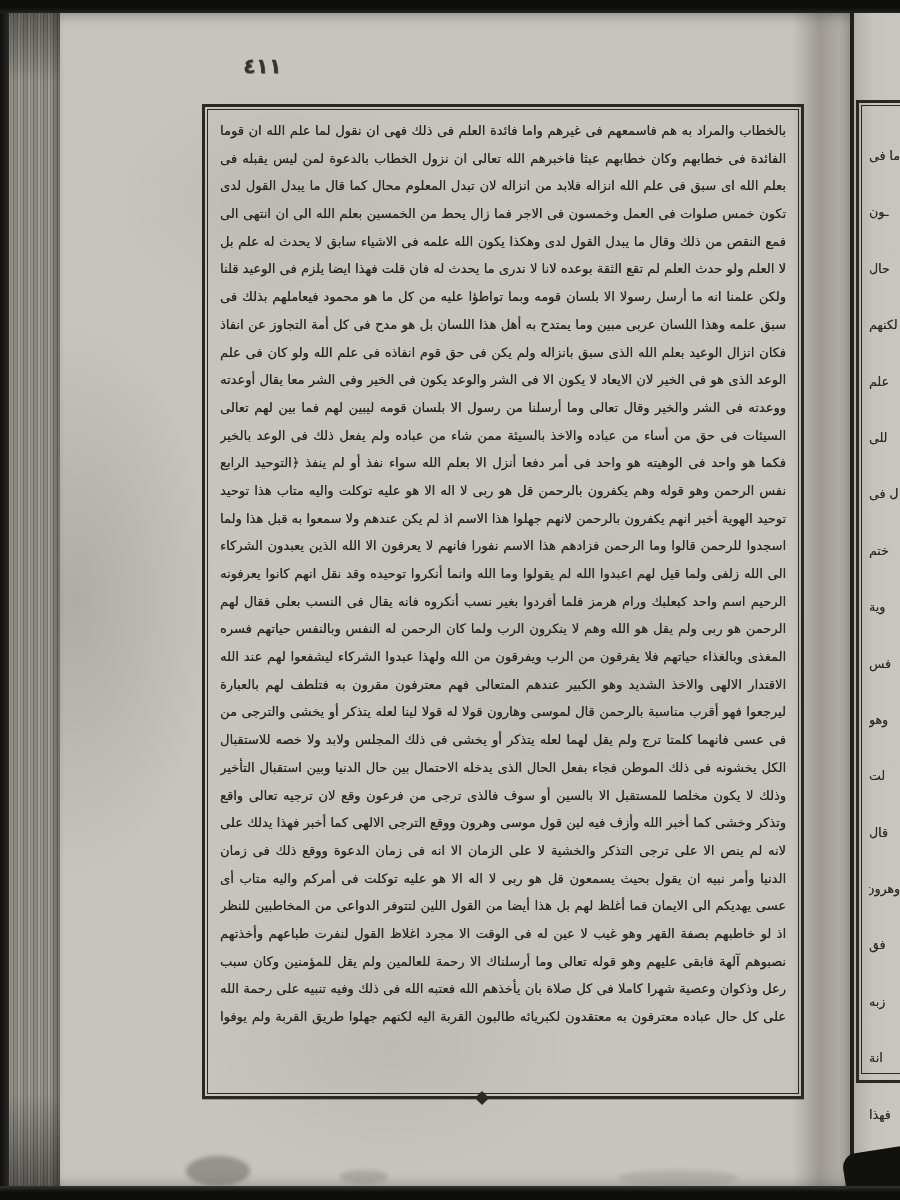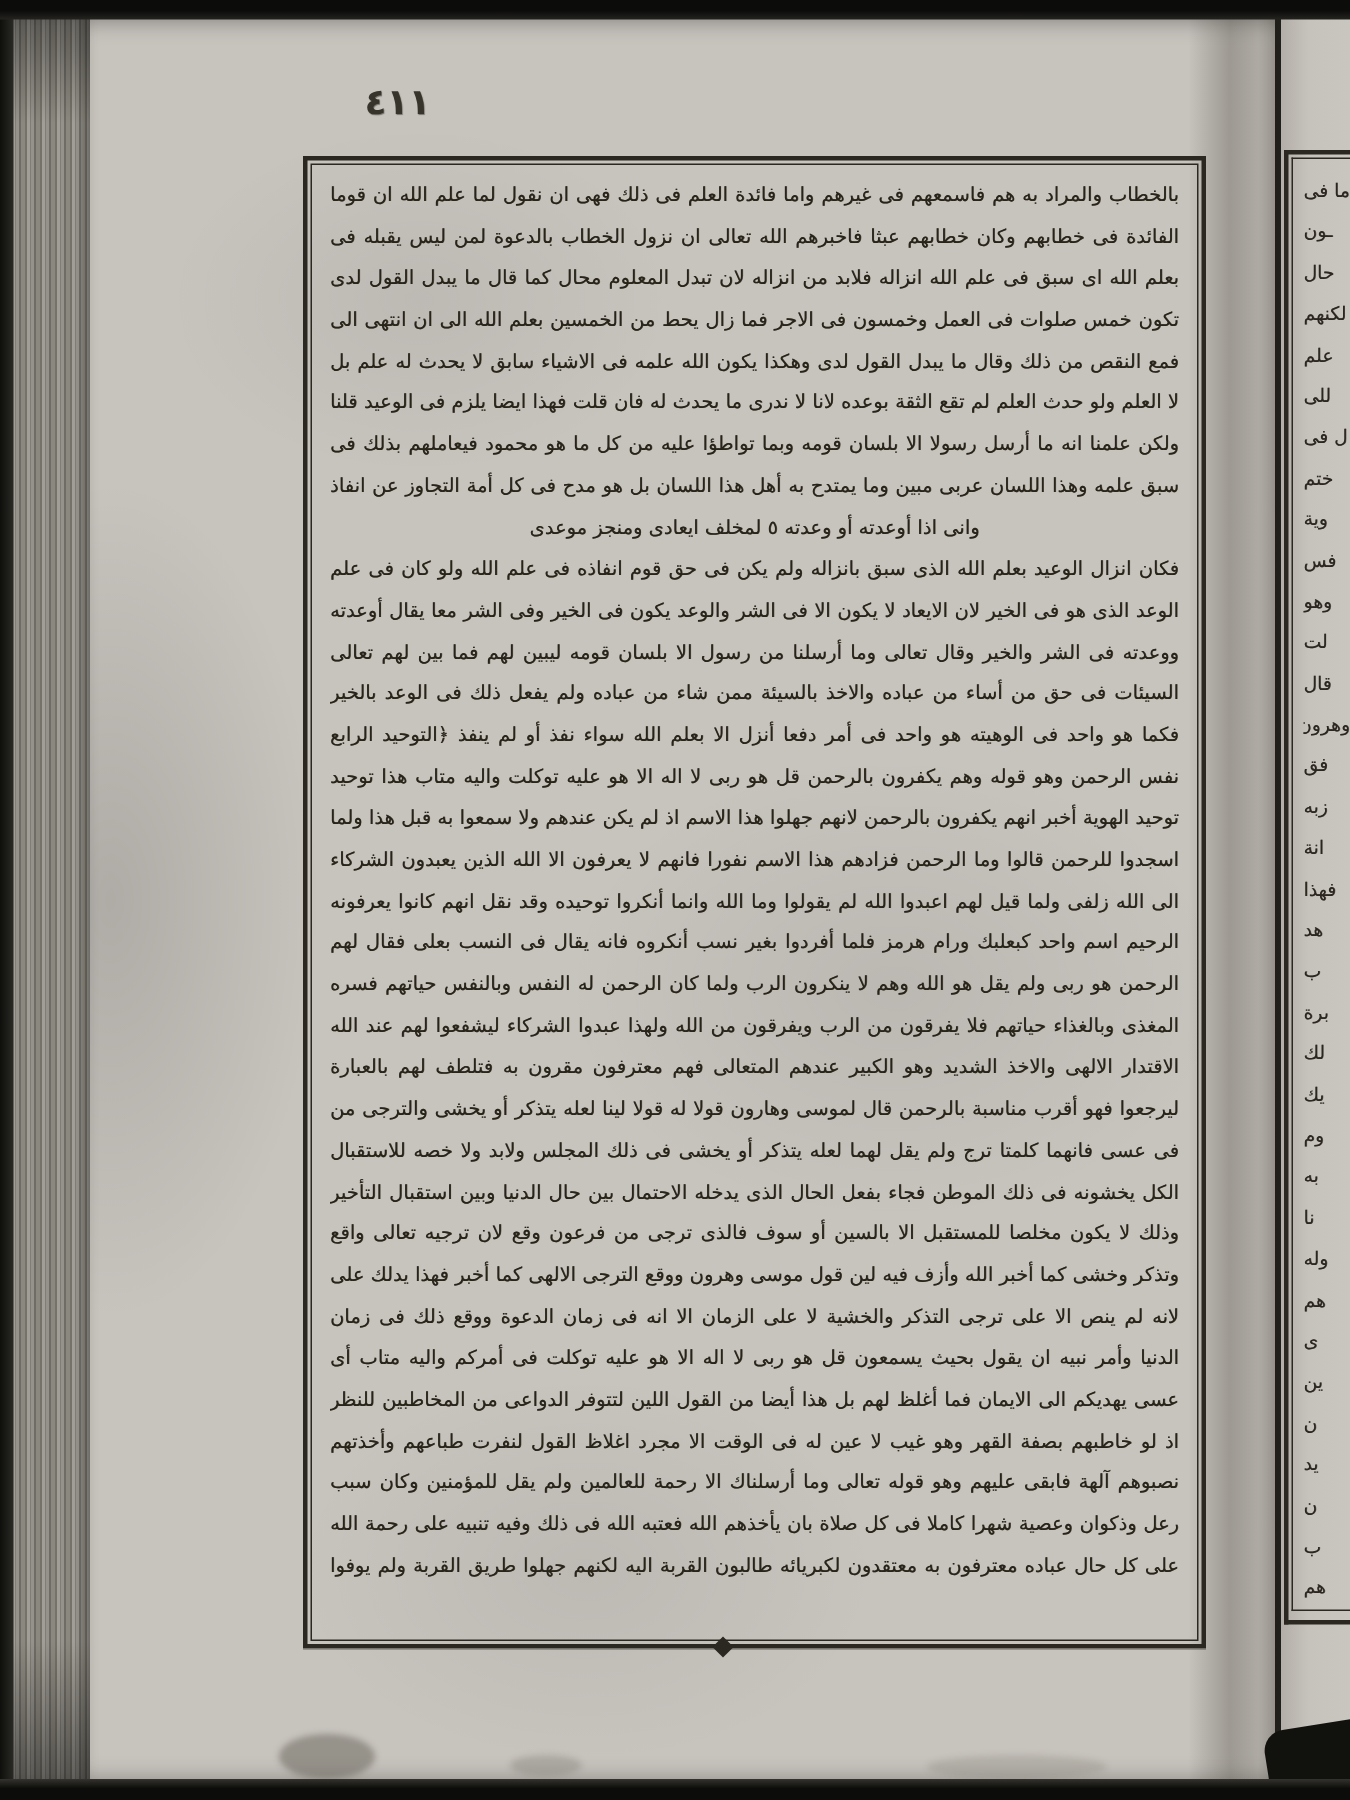--- a/index.html
+++ b/index.html
@@ -41,24 +41,24 @@
 
   
   .page-next{position:absolute;left:854px;top:12px;width:46px;height:1176px;z-index:1;
     background:linear-gradient(90deg,#b3afa8,#c6c2bc 40%,#c9c5bf);}
   .next-frame{position:absolute;left:856px;top:100px;width:60px;height:977px;z-index:3;
     border:3px solid #2b2822;border-right:none;}
   .next-frame-inner{position:absolute;left:2px;top:2px;width:60px;height:967px;
     border:1px solid #2b2822;border-right:none;}
   .frag-col{position:absolute;left:869px;top:113px;width:31px;z-index:4;overflow:hidden;}
   .frag{height:27.4px;line-height:27.4px;font-size:12.5px;color:#2b2720;direction:rtl;
-        text-align:left;white-space:nowrap;text-shadow:.3px .3px .3px rgba(35,31,24,.55);}
+        text-align:left;white-space:nowrap;text-shadow:.3px .3px .3px rgba(35,31,24,.55);margin-top:29px;}
 
   
-  .page-number{position:absolute;left:243px;top:54px;z-index:4;font-size:24px;font-weight:bold;
+  .page-number{position:absolute;left:243px;top:54px;z-index:4;font-size:21px;font-weight:bold;
     color:#37342b;letter-spacing:2px;text-shadow:.5px .5px .6px rgba(40,36,28,.5);}
 
   
   .frame{position:absolute;left:202px;top:104px;width:596px;height:989px;z-index:3;
     border:3px solid #2b2821;box-shadow:0 1px 0 rgba(0,0,0,.25);}
   .frame-inner{position:absolute;left:2px;top:2px;right:2px;bottom:2px;border:1px solid #2b2821;}
   .notch{position:absolute;left:272px;bottom:-7px;width:10px;height:10px;background:#2b2821;
     transform:rotate(45deg);}
 
   
@@ -140,21 +140,20 @@
       <div class="text-col">
 
       <div class="line">بالخطاب والمراد به هم فاسمعهم فى غيرهم واما فائدة العلم فى ذلك فهى ان نقول لما علم الله ان قوما لا يؤمنون ارتفعت</div>
           <div class="line">الفائدة فى خطابهم وكان خطابهم عبثا فاخبرهم الله تعالى ان نزول الخطاب بالدعوة لمن ليس يقبله فى علم الله انه انما انزل</div>
           <div class="line">بعلم الله اى سبق فى علم الله انزاله فلابد من انزاله لان تبدل المعلوم محال كما قال ما يبدل القول لدى لانه سبق فى علم الله ان</div>
           <div class="line">تكون خمس صلوات فى العمل وخمسون فى الاجر فما زال يحط من الخمسين بعلم الله الى ان انتهى الى علم الله باثبات الخمس</div>
           <div class="line">فمع النقص من ذلك وقال ما يبدل القول لدى وهكذا يكون الله علمه فى الاشياء سابق لا يحدث له علم بل يحدث التعلق</div>
           <div class="line">لا العلم ولو حدث العلم لم تقع الثقة بوعده لانا لا ندرى ما يحدث له فان قلت فهذا ايضا يلزم فى الوعيد قلنا كذا كنا نقول</div>
           <div class="line">ولكن علمنا انه ما أرسل رسولا الا بلسان قومه وبما تواطؤا عليه من كل ما هو محمود فيعاملهم بذلك فى شرعهم كذا</div>
           <div class="line">سبق علمه وهذا اللسان عربى مبين وما يمتدح به أهل هذا اللسان بل هو مدح فى كل أمة التجاوز عن انفاذ الوعيد فى</div>
-          <div class="line center">وانى اذا أوعدته أو وعدته ٥ لمخلف ايعادى ومنجز موعدى</div>
           <div class="line">فكان انزال الوعيد بعلم الله الذى سبق بانزاله ولم يكن فى حق قوم انفاذه فى علم الله ولو كان فى علم الله لنفذ فيهم كما نفذ</div>
           <div class="line">الوعد الذى هو فى الخير لان الايعاد لا يكون الا فى الشر والوعد يكون فى الخير وفى الشر معا يقال أوعدته فى الشر</div>
           <div class="line">ووعدته فى الشر والخير وقال تعالى وما أرسلنا من رسول الا بلسان قومه ليبين لهم فما بين لهم تعالى التجاوز عن</div>
           <div class="line">السيئات فى حق من أساء من عباده والاخذ بالسيئة ممن شاء من عباده ولم يفعل ذلك فى الوعد بالخير فاعلمنا ما فى علمه</div>
           <div class="line">فكما هو واحد فى الوهيته هو واحد فى أمر دفعا أنزل الا بعلم الله سواء نفذ أو لم ينفذ ﴿التوحيد الرابع عشر﴾ من</div>
           <div class="line">نفس الرحمن وهو قوله وهم يكفرون بالرحمن قل هو ربى لا اله الا هو عليه توكلت واليه متاب هذا توحيد الرجعة وهو</div>
           <div class="line">توحيد الهوية أخبر انهم يكفرون بالرحمن لانهم جهلوا هذا الاسم اذ لم يكن عندهم ولا سمعوا به قبل هذا ولما قيل لهم</div>
           <div class="line">اسجدوا للرحمن قالوا وما الرحمن فزادهم هذا الاسم نفورا فانهم لا يعرفون الا الله الذين يعبدون الشركاء ليقربوهم</div>
           <div class="line">الى الله زلفى ولما قيل لهم اعبدوا الله لم يقولوا وما الله وانما أنكروا توحيده وقد نقل انهم كانوا يعرفونه مركبا كالرحمن</div>
           <div class="line">الرحيم اسم واحد كبعلبك ورام هرمز فلما أفردوا بغير نسب أنكروه فانه يقال فى النسب بعلى فقال لهم الداعى</div>

